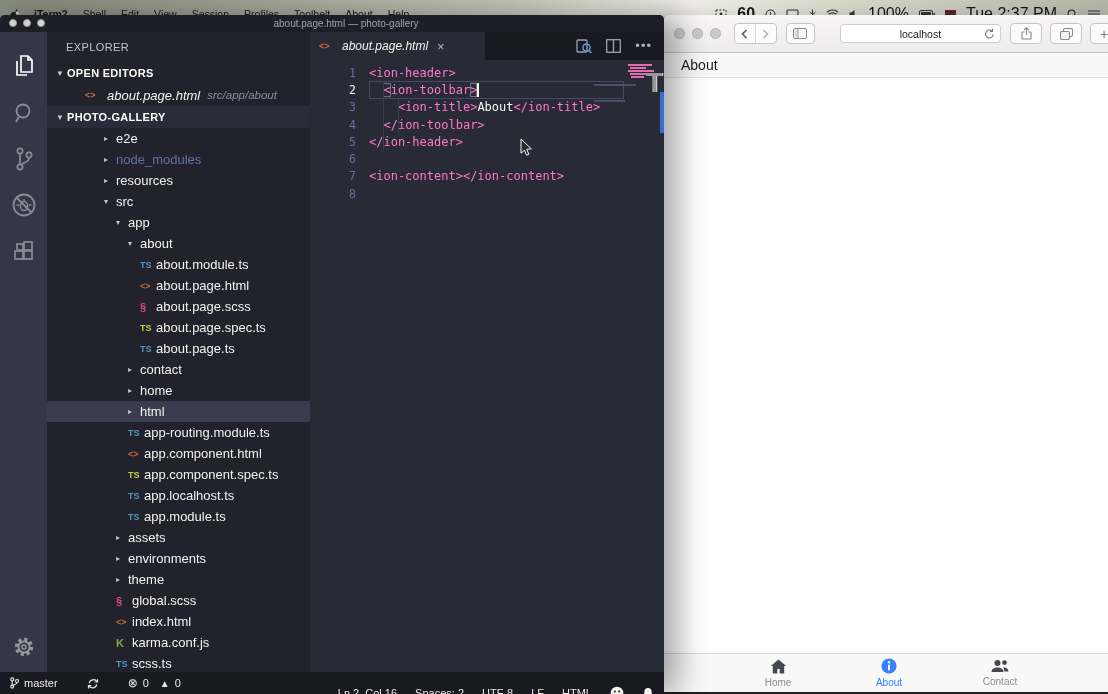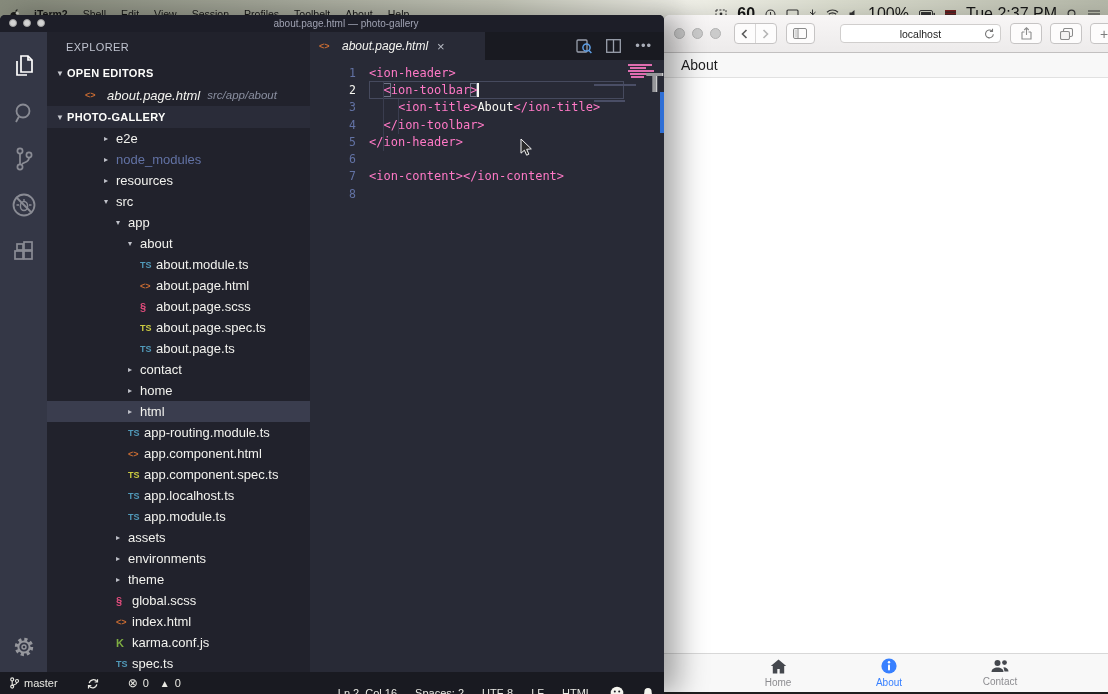--- a/index.html
+++ b/index.html
@@ -511,21 +511,21 @@
               <span class="flabel">index.html</span>
             </div>
             <div class="tree-row" style="--indent: 2;">
 
               <span class="ficon karma-green">K</span>
               <span class="flabel">karma.conf.js</span>
             </div>
             <div class="tree-row" style="--indent: 2;">
 
               <span class="ficon ts-blue">TS</span>
-              <span class="flabel">spec.ts</span>
+              <span class="flabel">scss.ts</span>
             </div>
           </div>
       </div>
 
       <div class="editor">
         <div class="tabbar">
           <div class="tab">
             <span class="ficon html-orange">&lt;&gt;</span>
             <span class="nm">about.page.html</span>
             <span class="close">×</span>

